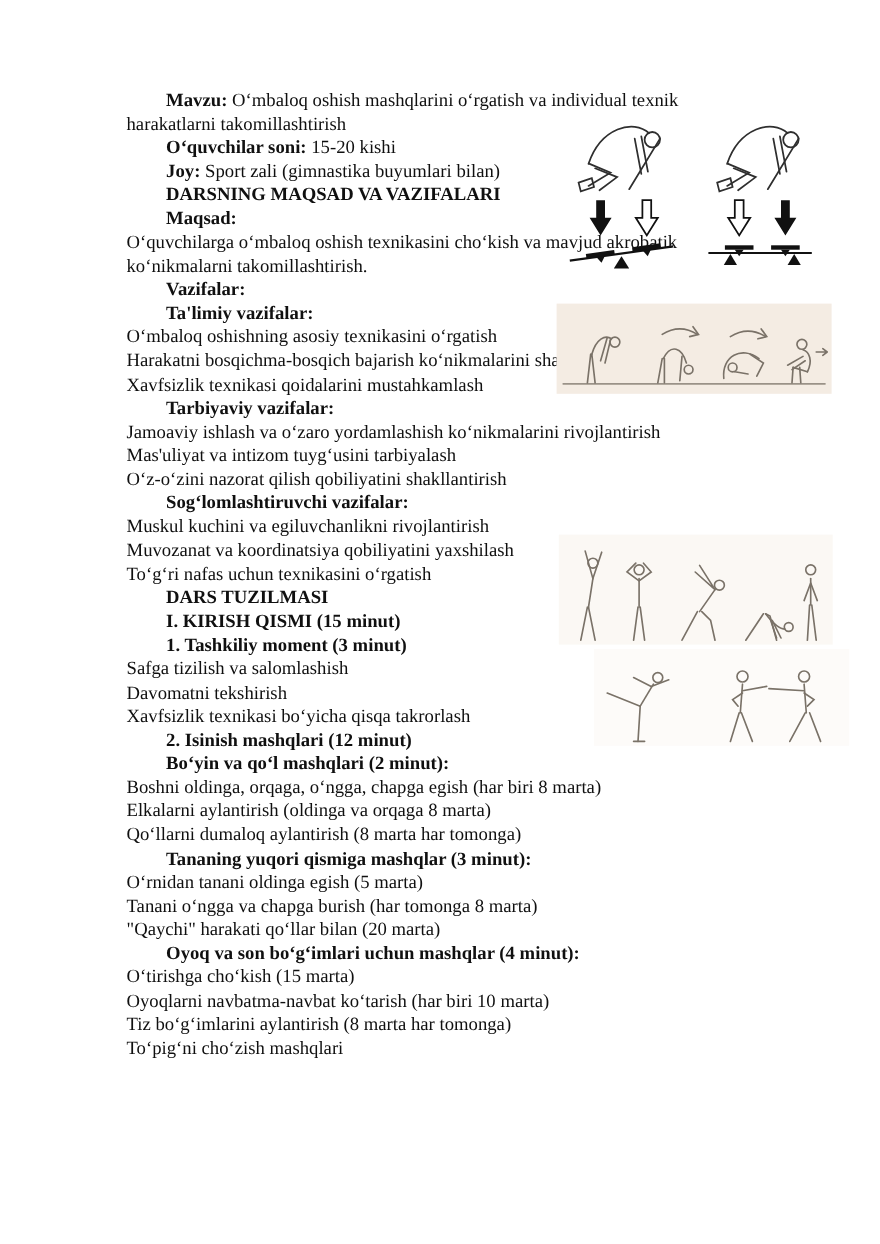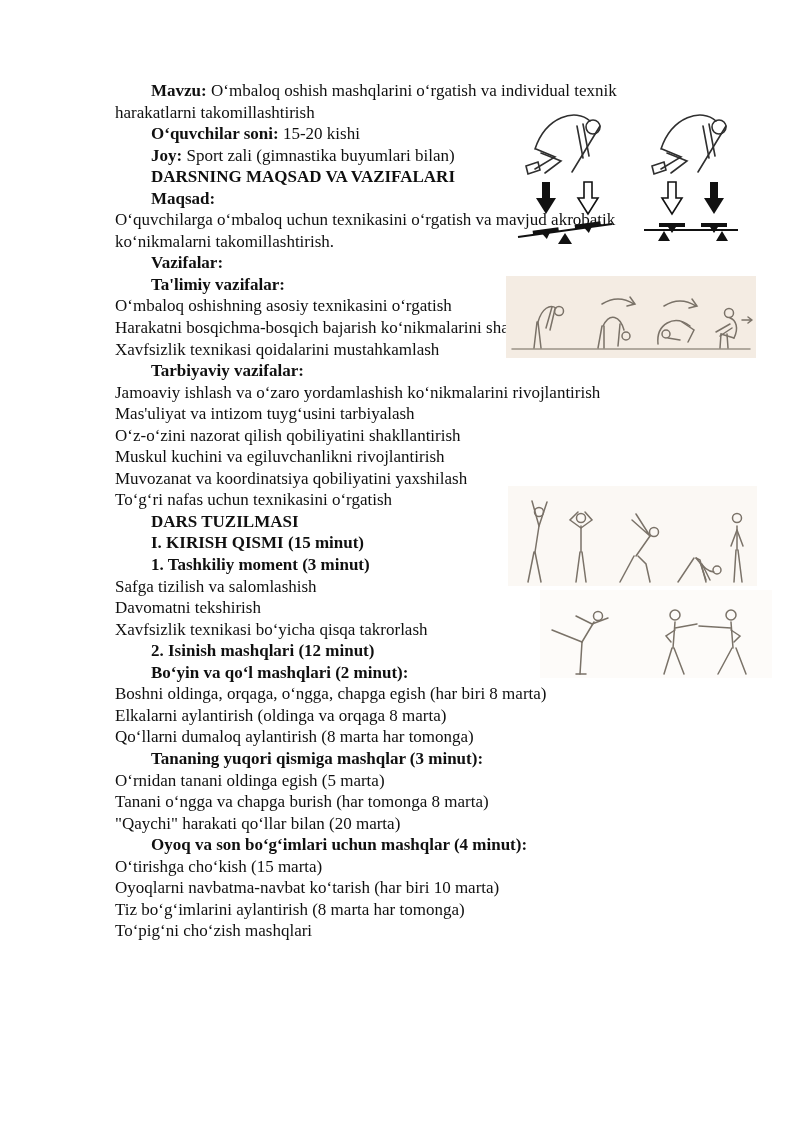--- a/index.html
+++ b/index.html
@@ -29,31 +29,32 @@
 
 <div class="page">
 
   <div class="textblock">
       <div class="line indent"><b>Mavzu:</b> Oʻmbaloq oshish mashqlarini oʻrgatish va individual texnik</div>
       <div class="line">harakatlarni takomillashtirish</div>
       <div class="line indent"><b>Oʻquvchilar soni:</b> 15-20 kishi</div>
       <div class="line indent"><b>Joy:</b> Sport zali (gimnastika buyumlari bilan)</div>
       <div class="line indent"><b>DARSNING MAQSAD VA VAZIFALARI</b></div>
       <div class="line indent"><b>Maqsad:</b></div>
-      <div class="line">Oʻquvchilarga oʻmbaloq uchun texnikasini oʻrgatish va mavjud akrobatik</div>
+      <div class="line">Oʻquvchilarga oʻmbaloq oshish texnikasini choʻkish va mavjud akrobatik</div>
       <div class="line">koʻnikmalarni takomillashtirish.</div>
       <div class="line indent"><b>Vazifalar:</b></div>
       <div class="line indent"><b>Ta'limiy vazifalar:</b></div>
       <div class="line">Oʻmbaloq oshishning asosiy texnikasini oʻrgatish</div>
       <div class="line">Harakatni bosqichma-bosqich bajarish koʻnikmalarini shakllantirish</div>
       <div class="line">Xavfsizlik texnikasi qoidalarini mustahkamlash</div>
       <div class="line indent"><b>Tarbiyaviy vazifalar:</b></div>
       <div class="line">Jamoaviy ishlash va oʻzaro yordamlashish koʻnikmalarini rivojlantirish</div>
       <div class="line">Mas'uliyat va intizom tuygʻusini tarbiyalash</div>
       <div class="line">Oʻz-oʻzini nazorat qilish qobiliyatini shakllantirish</div>
+      <div class="line indent"><b>Sogʻlomlashtiruvchi vazifalar:</b></div>
       <div class="line">Muskul kuchini va egiluvchanlikni rivojlantirish</div>
       <div class="line">Muvozanat va koordinatsiya qobiliyatini yaxshilash</div>
       <div class="line">Toʻgʻri nafas uchun texnikasini oʻrgatish</div>
       <div class="line indent"><b>DARS TUZILMASI</b></div>
       <div class="line indent"><b>I. KIRISH QISMI (15 minut)</b></div>
       <div class="line indent"><b>1. Tashkiliy moment (3 minut)</b></div>
       <div class="line">Safga tizilish va salomlashish</div>
       <div class="line">Davomatni tekshirish</div>
       <div class="line">Xavfsizlik texnikasi boʻyicha qisqa takrorlash</div>
       <div class="line indent"><b>2. Isinish mashqlari (12 minut)</b></div>

